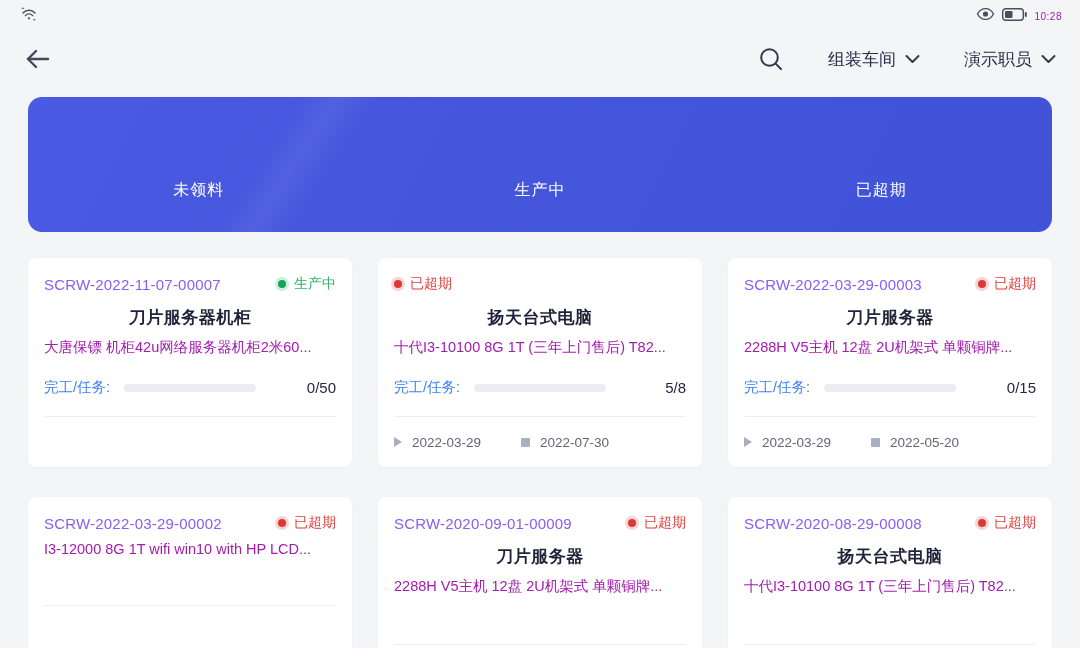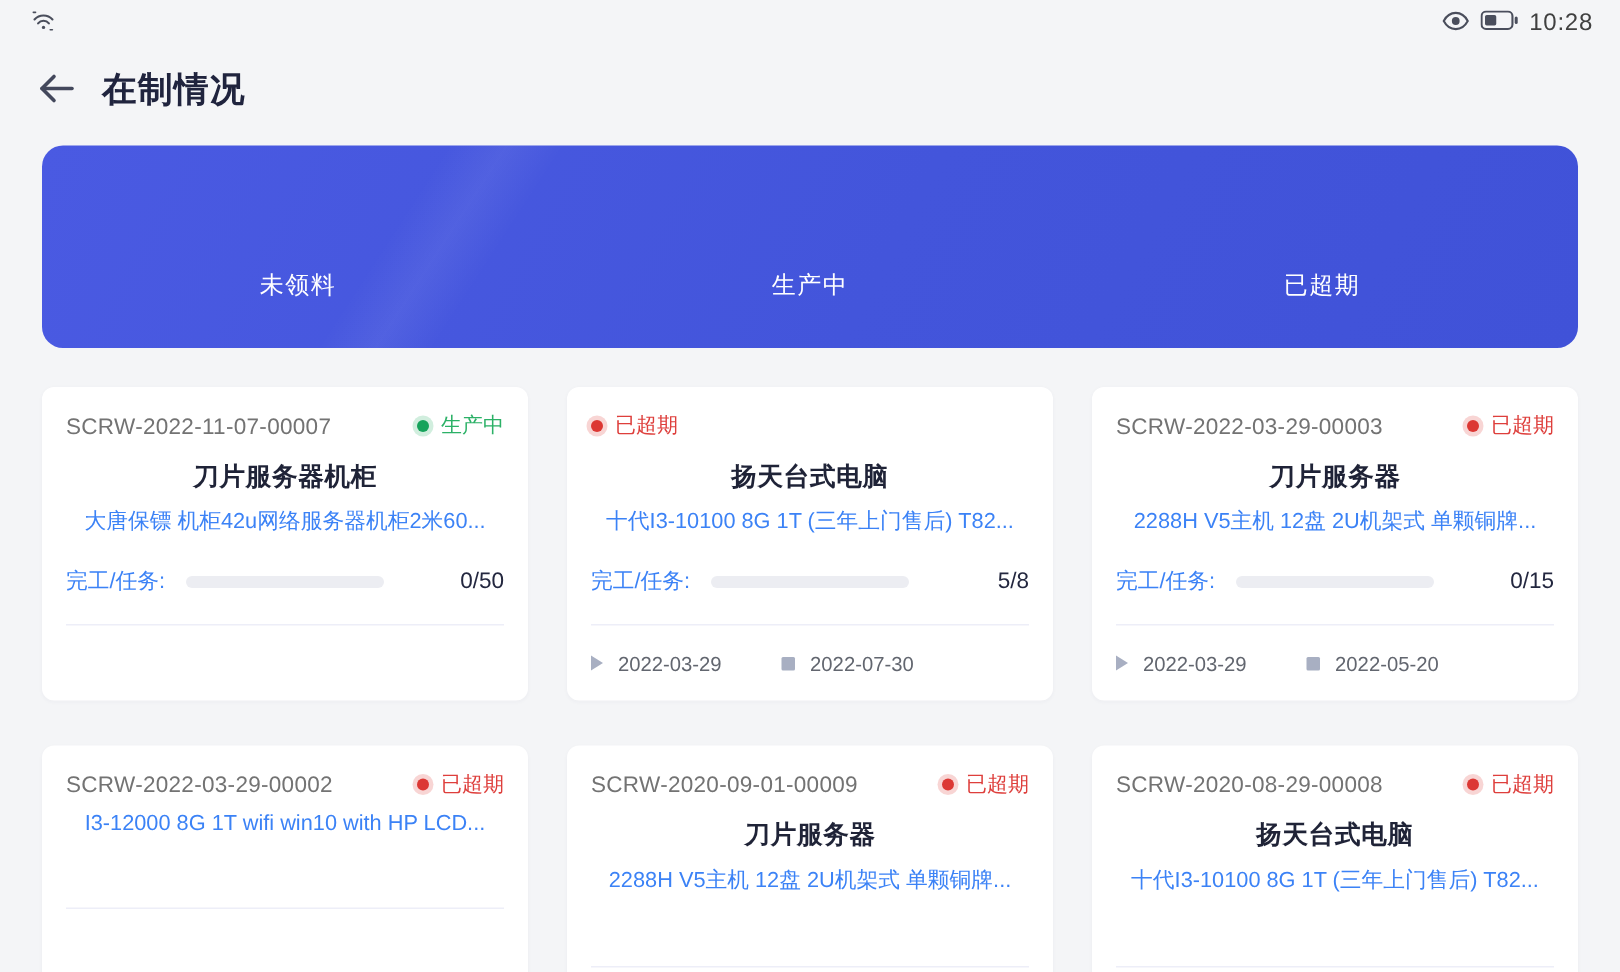--- a/index.html
+++ b/index.html
@@ -12,21 +12,21 @@
   }
 
   
   .status-bar {
     height: 28px;
     display: flex; align-items: center; justify-content: space-between;
     padding: 4px 18px 0 20px;
     color: #4a4e5c;
   }
   .status-right { display: flex; align-items: center; gap: 7px; }
-  .status-time { font-size: 16px; color: #404040; letter-spacing: 0.5px; }
+  .status-time { font-size: 10px; color: #a21caf; letter-spacing: 0.5px; }
 
   
   .header {
     height: 62px;
     display: flex; align-items: center;
     padding: 0 24px 0 22px;
   }
   .back-btn { width: 30px; height: 30px; display: flex; align-items: center; justify-content: center; cursor: pointer; }
   .page-title {
     font-size: 23px; font-weight: 700; color: #20243e;
@@ -75,32 +75,32 @@
     row-gap: 30px;
   }
   .card {
     background: #ffffff;
     border-radius: 8px;
     box-shadow: 0 1px 3px rgba(40,48,90,0.04);
     overflow: hidden;
   }
   .card-body { padding: 17px 16px 0 16px; }
   .card-top { display: flex; align-items: center; justify-content: space-between; }
-  .order-no { font-size: 15px; color: #737373; letter-spacing: 0.2px; text-align: center; }
+  .order-no { font-size: 15px; color: #8b5cf6; letter-spacing: 0.2px; text-align: center; }
   .status { display: flex; align-items: center; gap: 8px; font-size: 14px; font-weight: 500; }
   .status-dot { width: 8px; height: 8px; border-radius: 50%; }
   .status--green { color: #2cb167; }
   .status--green .status-dot { background: #16a35b; box-shadow: 0 0 0 3px rgba(44,177,103,0.22); }
   .status--red { color: #de3f3c; }
   .status--red .status-dot { background: #dc3834; box-shadow: 0 0 0 3px rgba(222,63,60,0.22); }
 
   .card-title { margin-top: 13px; font-size: 17px; font-weight: 700; color: #1f2337; letter-spacing: 0.5px; text-align: center; }
   .card-subtitle {
-    margin-top: 9px; font-size: 14.5px; color: #3b82f6;
-    white-space: nowrap; overflow: hidden; text-align: center;
+    margin-top: 9px; font-size: 14.5px; color: #a21caf;
+    white-space: nowrap; overflow: hidden;
   }
 
   .progress-row { margin-top: 21px; display: flex; align-items: center; }
   .progress-label { font-size: 14.5px; color: #3b82f6; flex-shrink: 0; }
   .progress-track {
     flex: 0 0 132px; height: 8px; border-radius: 4px;
     background: #ecedf2; margin-left: 14px;
   }
   .progress-fill { height: 100%; width: 0%; border-radius: 4px; background: #4355db; }
   .progress-value { margin-left: auto; font-size: 15px; color: #23273f; }
@@ -151,22 +151,41 @@
   </span>
 </div>
 
 <div class="header">
   <span class="back-btn">
     <svg width="26" height="22" viewBox="0 0 26 22" fill="none" stroke="#43485c" stroke-width="2.4" stroke-linecap="round" stroke-linejoin="round">
       <path d="M24 11 L 4 11"></path>
       <path d="M12 3 L 4 11 L 12 19"></path>
     </svg>
   </span>
-  <span class="page-title">在制情况</span>
-
+
+  <div class="header-right">
+    <span class="search-btn">
+      <svg width="26" height="26" viewBox="0 0 26 26" fill="none" stroke="#33384e" stroke-width="2">
+        <circle cx="11.5" cy="11.5" r="8.3"></circle>
+        <path d="M17.6 17.6 L 23 23" stroke-linecap="round"></path>
+      </svg>
+    </span>
+    <span class="selector">
+      <span>组装车间</span>
+      <svg width="15" height="10" viewBox="0 0 15 10" fill="none" stroke="#33384e" stroke-width="2" stroke-linecap="round" stroke-linejoin="round">
+        <path d="M1.5 2 L 7.5 8 L 13.5 2"></path>
+      </svg>
+    </span>
+    <span class="selector">
+      <span>演示职员</span>
+      <svg width="15" height="10" viewBox="0 0 15 10" fill="none" stroke="#33384e" stroke-width="2" stroke-linecap="round" stroke-linejoin="round">
+        <path d="M1.5 2 L 7.5 8 L 13.5 2"></path>
+      </svg>
+    </span>
+  </div>
 </div>
 
 <div class="banner">
   <div class="banner-tab">未领料</div>
   <div class="banner-tab">生产中</div>
   <div class="banner-tab">已超期</div>
 </div>
 
 <div class="cards-grid">
   <div class="card">

